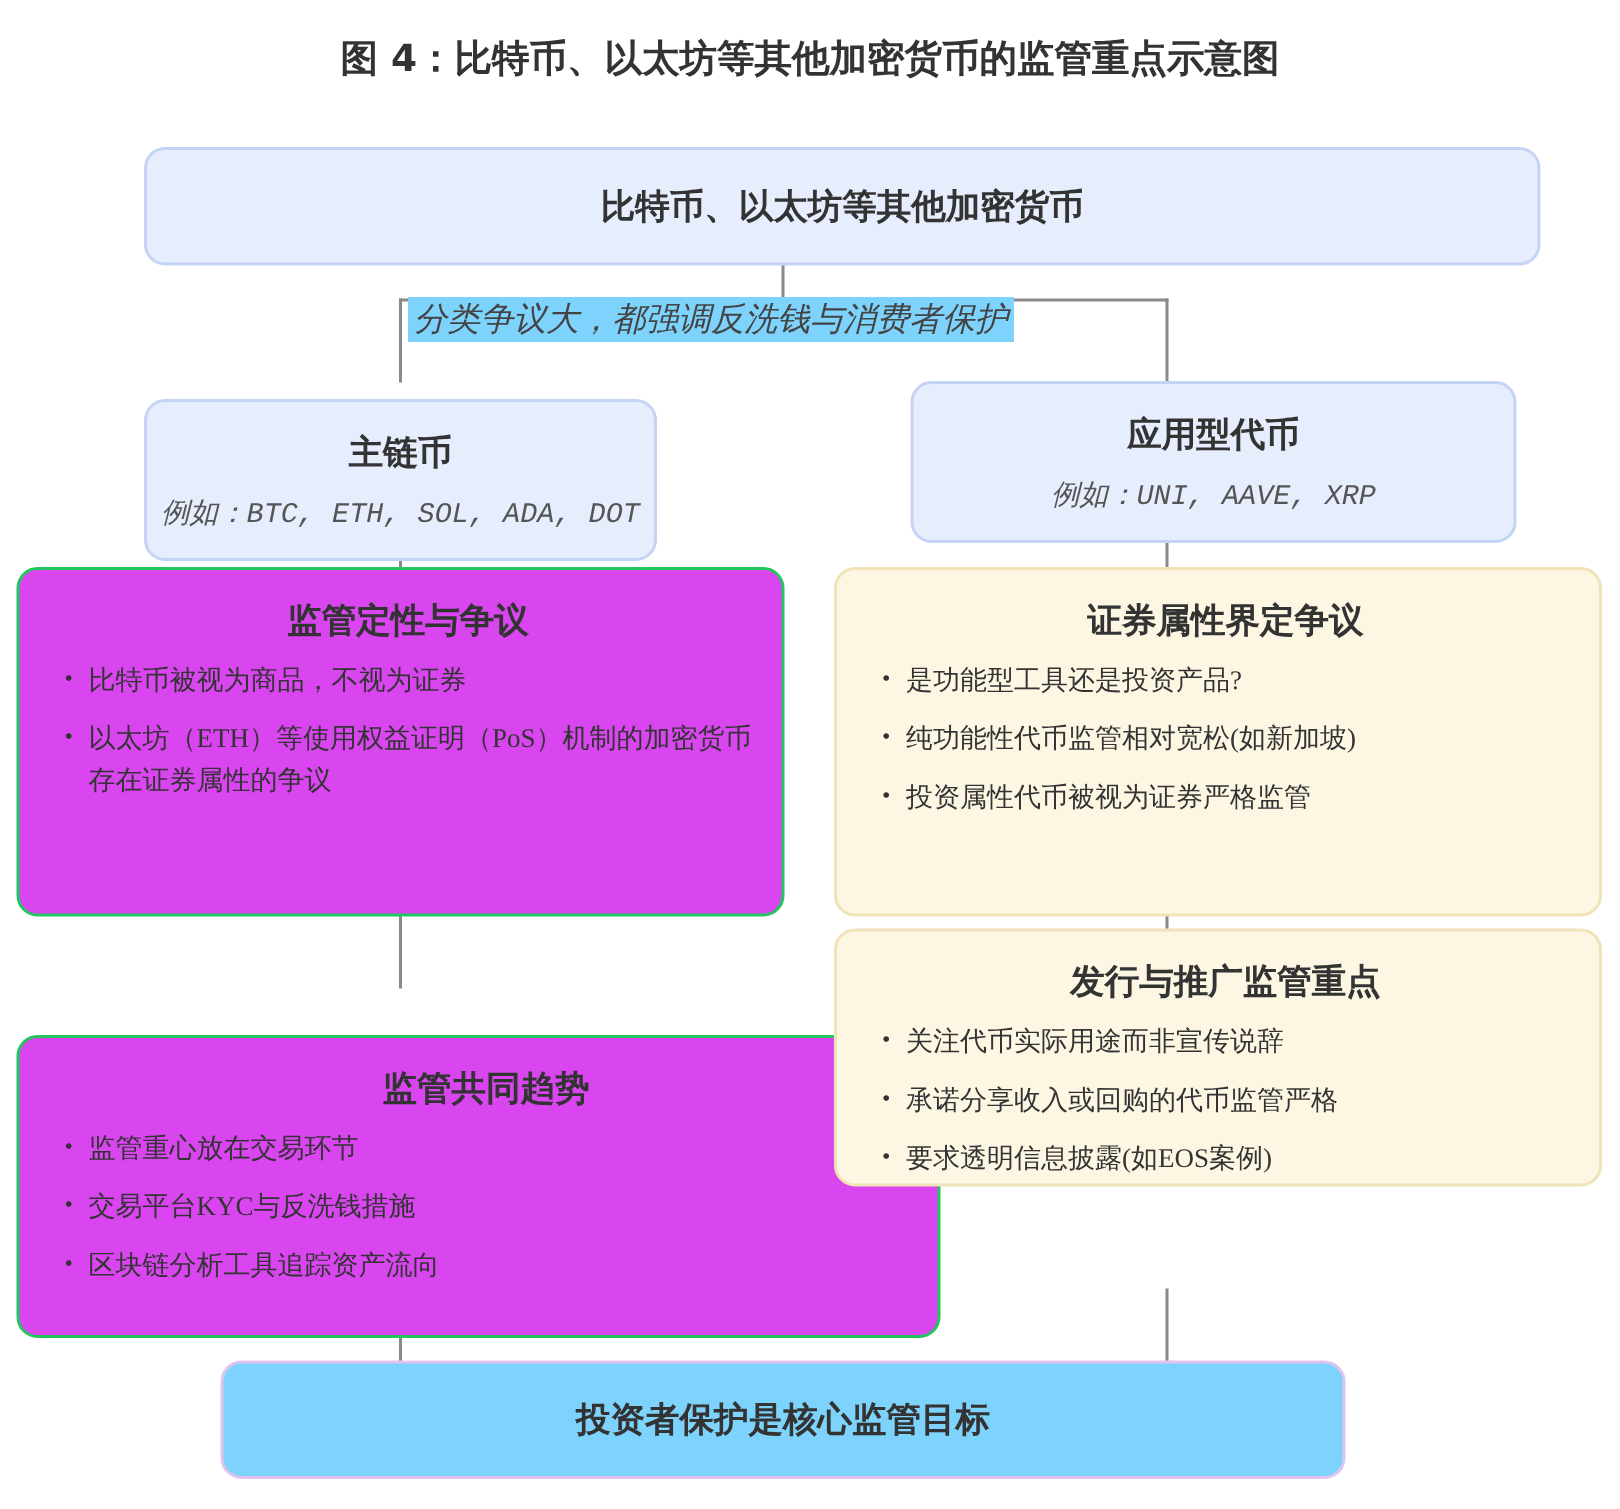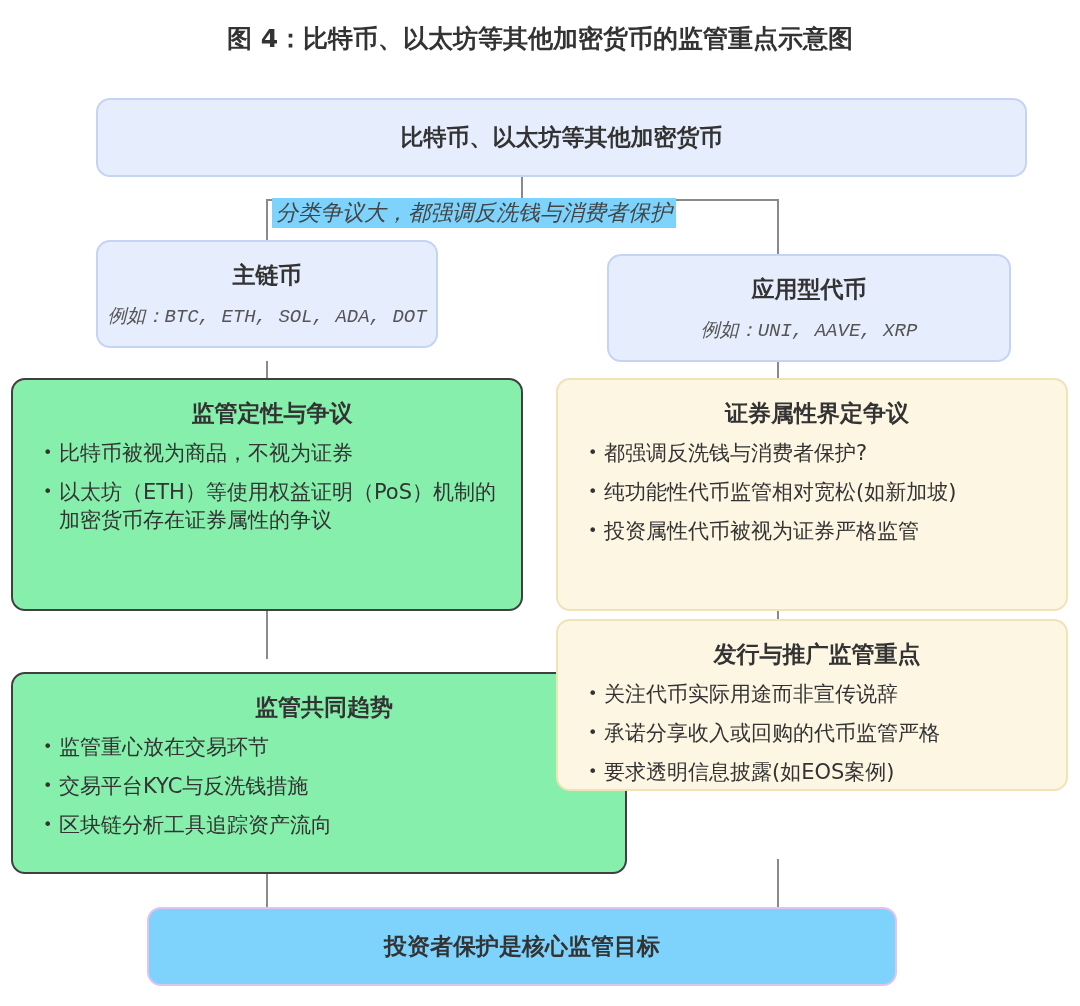--- a/index.html
+++ b/index.html
@@ -2,29 +2,29 @@
 <html><head>
 <meta charset="utf-8">
 <style>
   html, body { margin:0; padding:0; background:#ffffff; }
   body { width:1080px; height:1006px; position:relative; overflow:hidden;
          font-family:"DejaVu Sans","Liberation Sans",sans-serif; color:#333333; }
   .abs { position:absolute; box-sizing:border-box; }
   .title { left:0; width:1080px; top:22px; text-align:center; font-size:25px; font-weight:bold; color:#333; }
   .node { border-radius:14px; display:flex; flex-direction:column; align-items:center; justify-content:center; text-align:center; }
   .blue { background:#e6edfd; border:2px solid #c5d4f5; }
-  .green { background:#86efac; border:2px solid #404040; }
+  .green { background:#d946ef; border:2px solid #22c55e; }
   .yellow { background:#fcf6e3; border:2px solid #efe3b7; }
   .purple { background:#7dd3fc; border:2px solid #e0c3ef; }
   .node-title { font-size:23px; font-weight:bold; color:#333; }
   .node-sub { font-size:19px; font-style:italic; color:#555; margin-top:12px; white-space:nowrap;font-family:Liberation Mono, monospace; }
   .card { border-radius:14px; padding:18px 20px 0 30px; }
   .card-title { text-align:center; font-size:23px; font-weight:bold; color:#333; margin-bottom:10px; }
   .card ul { list-style:none; margin:0; padding:0; }
-  .card li { position:relative; padding-left:16px; font-size:21px; line-height:28px; margin-bottom:11px; color:#333; }
+  .card li { position:relative; padding-left:16px; font-size:18px; line-height:28px; margin-bottom:11px; color:#333;font-family:Liberation Serif, serif; }
   .card li::before { content:"•"; position:absolute; left:0; top:0; font-size:16px; }
   .line { background:#8a8a8a; }
   .edge-label { font-size:22px; font-style:italic; color:#444; white-space:nowrap; background:#7dd3fc; padding:0 4px; }
 </style>
 </head>
 <body>
 
 <div class="abs title">图 4：比特币、以太坊等其他加密货币的监管重点示意图</div>
 
 <div class="abs line" style="left:521px; top:176px; width:2px; height:24px;"></div>
@@ -37,47 +37,47 @@
 <div class="abs line" style="left:777px; top:610px; width:2px; height:49px;"></div>
 <div class="abs line" style="left:266px; top:859px; width:2px; height:50px;"></div>
 <div class="abs line" style="left:777px; top:859px; width:2px; height:50px;"></div>
 
 <div class="abs node blue" style="left:96px; top:98px; width:931px; height:79px;">
   <div class="node-title">比特币、以太坊等其他加密货币</div>
 </div>
 
 <div class="abs edge-label" style="left:272px; top:198px;">分类争议大，都强调反洗钱与消费者保护</div>
 
-<div class="abs node blue" style="left:96px; top:240px; width:342px; height:108px;">
+<div class="abs node blue" style="left:96px; top:266px; width:342px; height:108px;">
   <div class="node-title">主链币</div>
   <div class="node-sub">例如：BTC, ETH, SOL, ADA, DOT</div>
 </div>
 <div class="abs node blue" style="left:607px; top:254px; width:404px; height:108px;">
   <div class="node-title">应用型代币</div>
   <div class="node-sub">例如：UNI, AAVE, XRP</div>
 </div>
 
 <div class="abs card green" style="left:11px; top:378px; width:512px; height:233px;">
   <div class="card-title">监管定性与争议</div>
   <ul>
     <li>比特币被视为商品，不视为证券</li>
     <li>以太坊（ETH）等使用权益证明（PoS）机制的加密货币存在证券属性的争议</li>
   </ul>
 </div>
 
 <div class="abs card yellow" style="left:556px; top:378px; width:512px; height:233px;">
   <div class="card-title">证券属性界定争议</div>
   <ul>
-    <li>都强调反洗钱与消费者保护?</li>
+    <li>是功能型工具还是投资产品?</li>
     <li>纯功能性代币监管相对宽松(如新加坡)</li>
     <li>投资属性代币被视为证券严格监管</li>
   </ul>
 </div>
 
-<div class="abs card green" style="left:11px; top:672px; width:616px; height:202px;">
+<div class="abs card green" style="left:11px; top:690px; width:616px; height:202px;">
   <div class="card-title">监管共同趋势</div>
   <ul>
     <li>监管重心放在交易环节</li>
     <li>交易平台KYC与反洗钱措施</li>
     <li>区块链分析工具追踪资产流向</li>
   </ul>
 </div>
 
 <div class="abs card yellow" style="left:556px; top:619px; width:512px; height:172px;">
   <div class="card-title">发行与推广监管重点</div>

